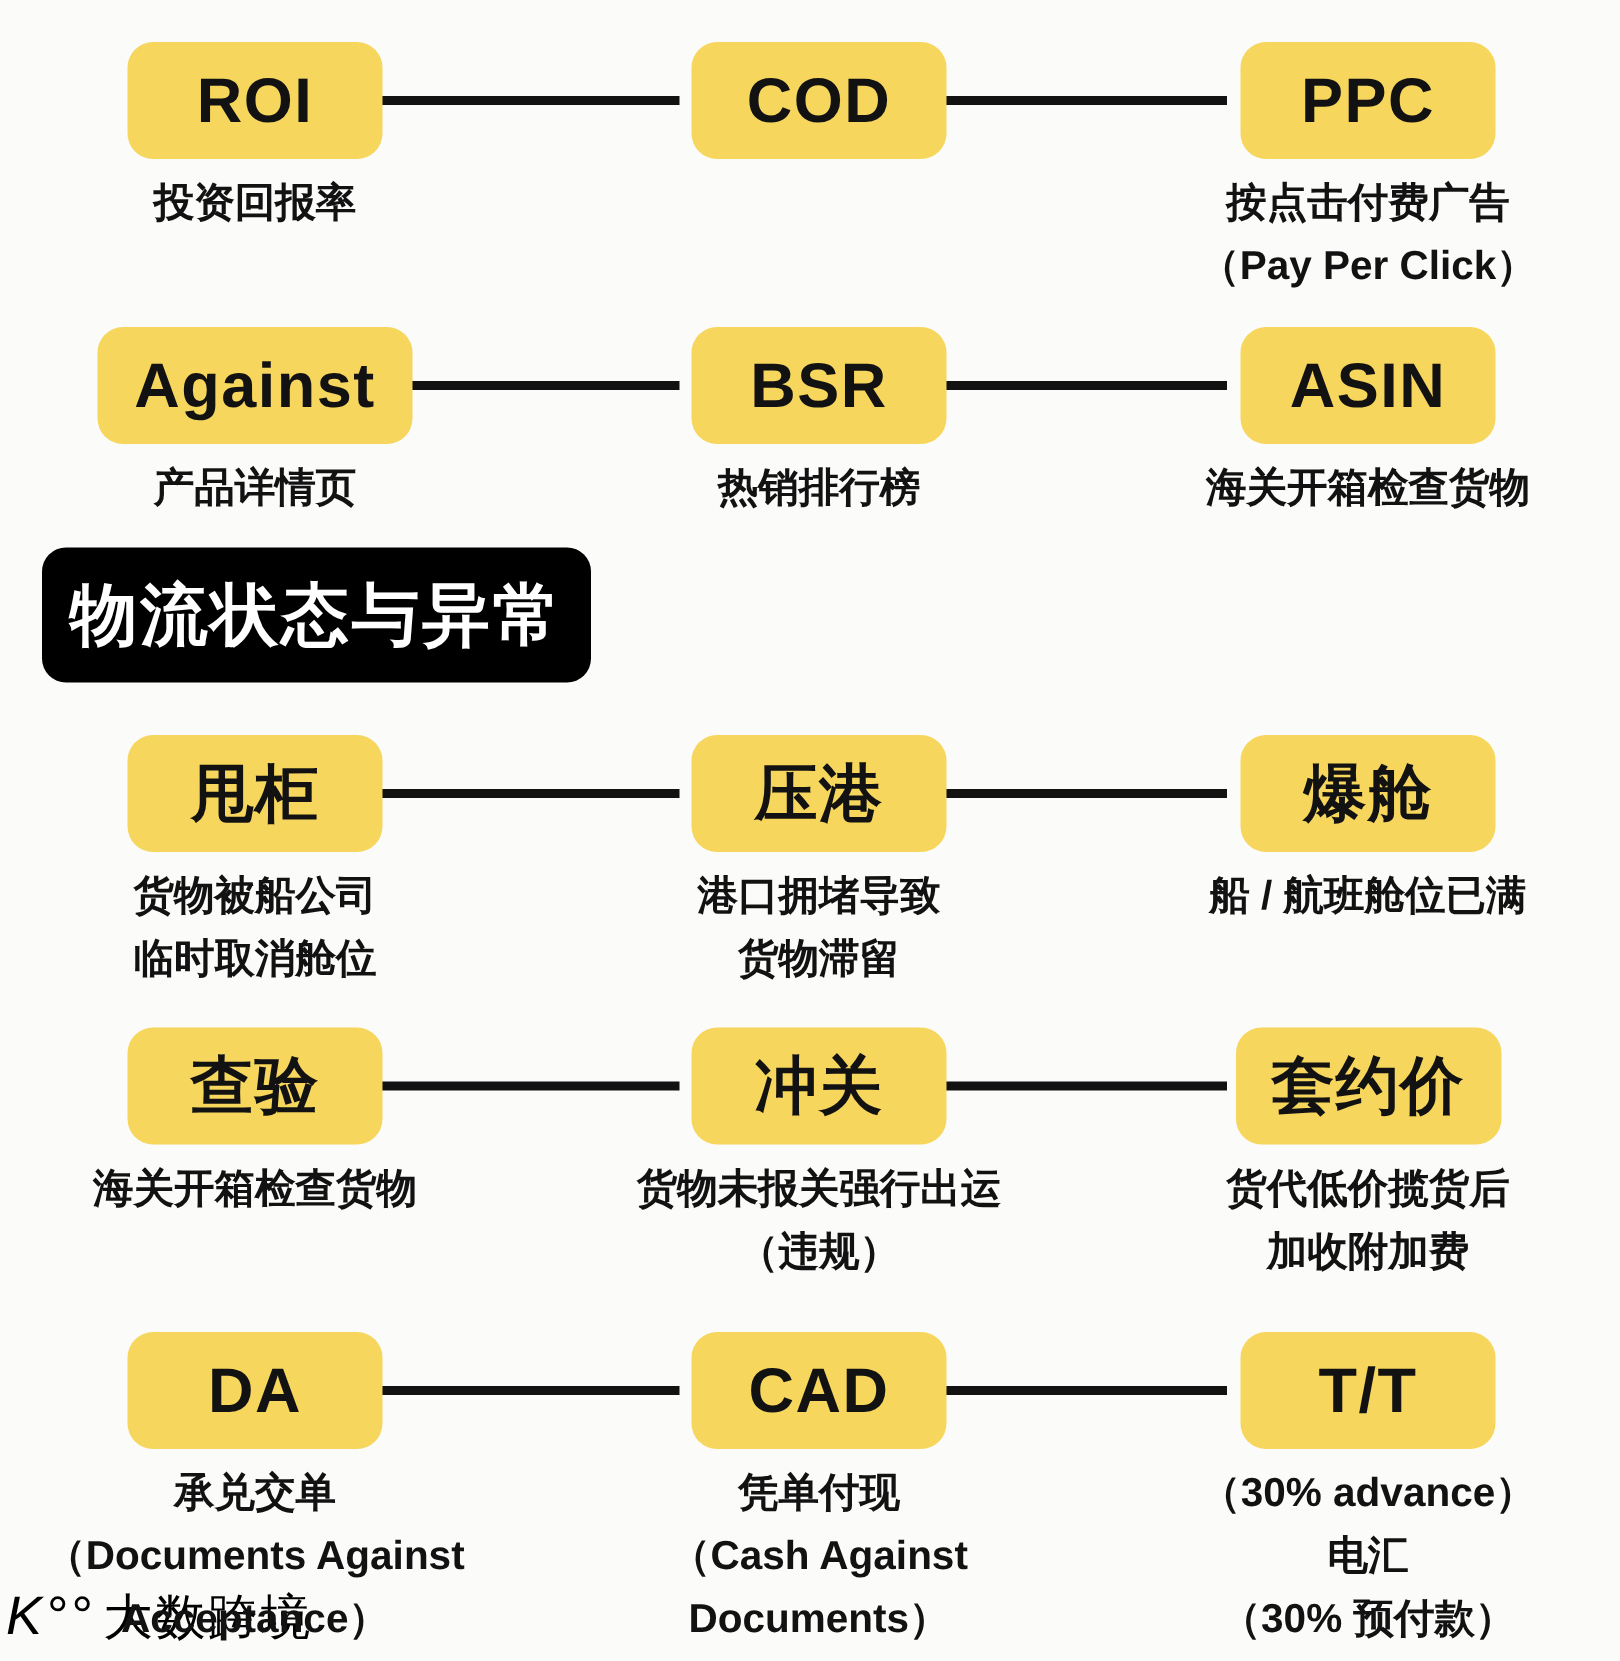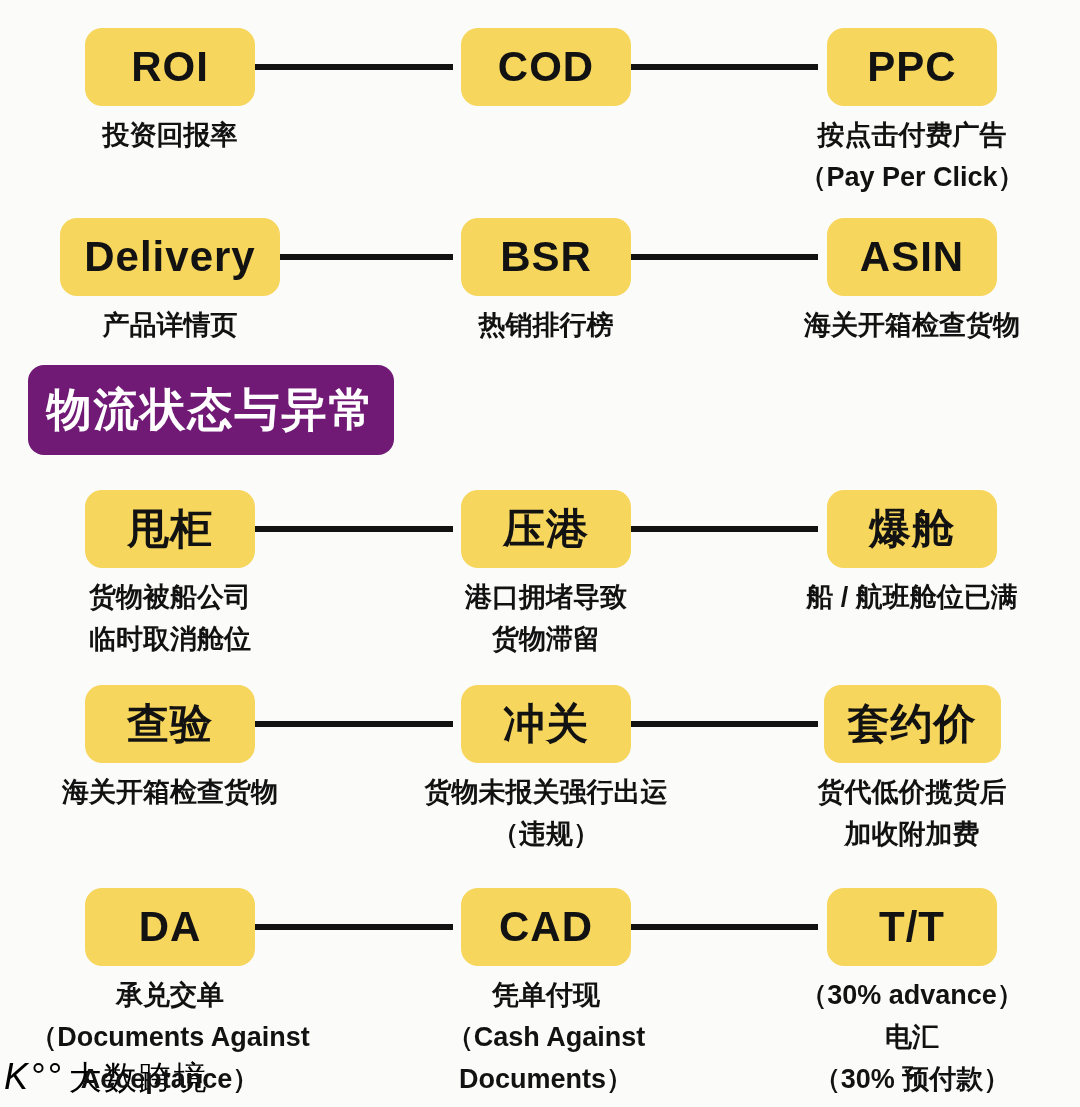--- a/index.html
+++ b/index.html
@@ -60,21 +60,21 @@
     z-index:0;
   }
   .connector.k1{left:248px;width:205px;}
   .connector.k2{left:608px;width:210px;}
   .section-header{
     position:absolute;
     left:28px;
     top:365px;
     width:366px;
     height:90px;
-    background:#701a75;
+    background:#000000;
     border-radius:16px;
     color:#ffffff;
     font-size:45px;
     font-weight:700;
     text-align:center;
     line-height:90px;
     letter-spacing:2px;
     z-index:1;
   }
   .watermark{
@@ -113,21 +113,21 @@
       <div class="term-box">PPC</div>
       <div class="caption">按点击付费广告
 （Pay Per Click）</div>
     </div>
   </div>
 
   <div class="row" style="top:218px;">
     <div class="connector k1"></div>
     <div class="connector k2"></div>
     <div class="cell c0">
-      <div class="term-box">Delivery</div>
+      <div class="term-box">Against</div>
       <div class="caption">产品详情页</div>
     </div>
     <div class="cell c1">
       <div class="term-box">BSR</div>
       <div class="caption">热销排行榜</div>
     </div>
     <div class="cell c2">
       <div class="term-box">ASIN</div>
       <div class="caption">海关开箱检查货物</div>
     </div>

